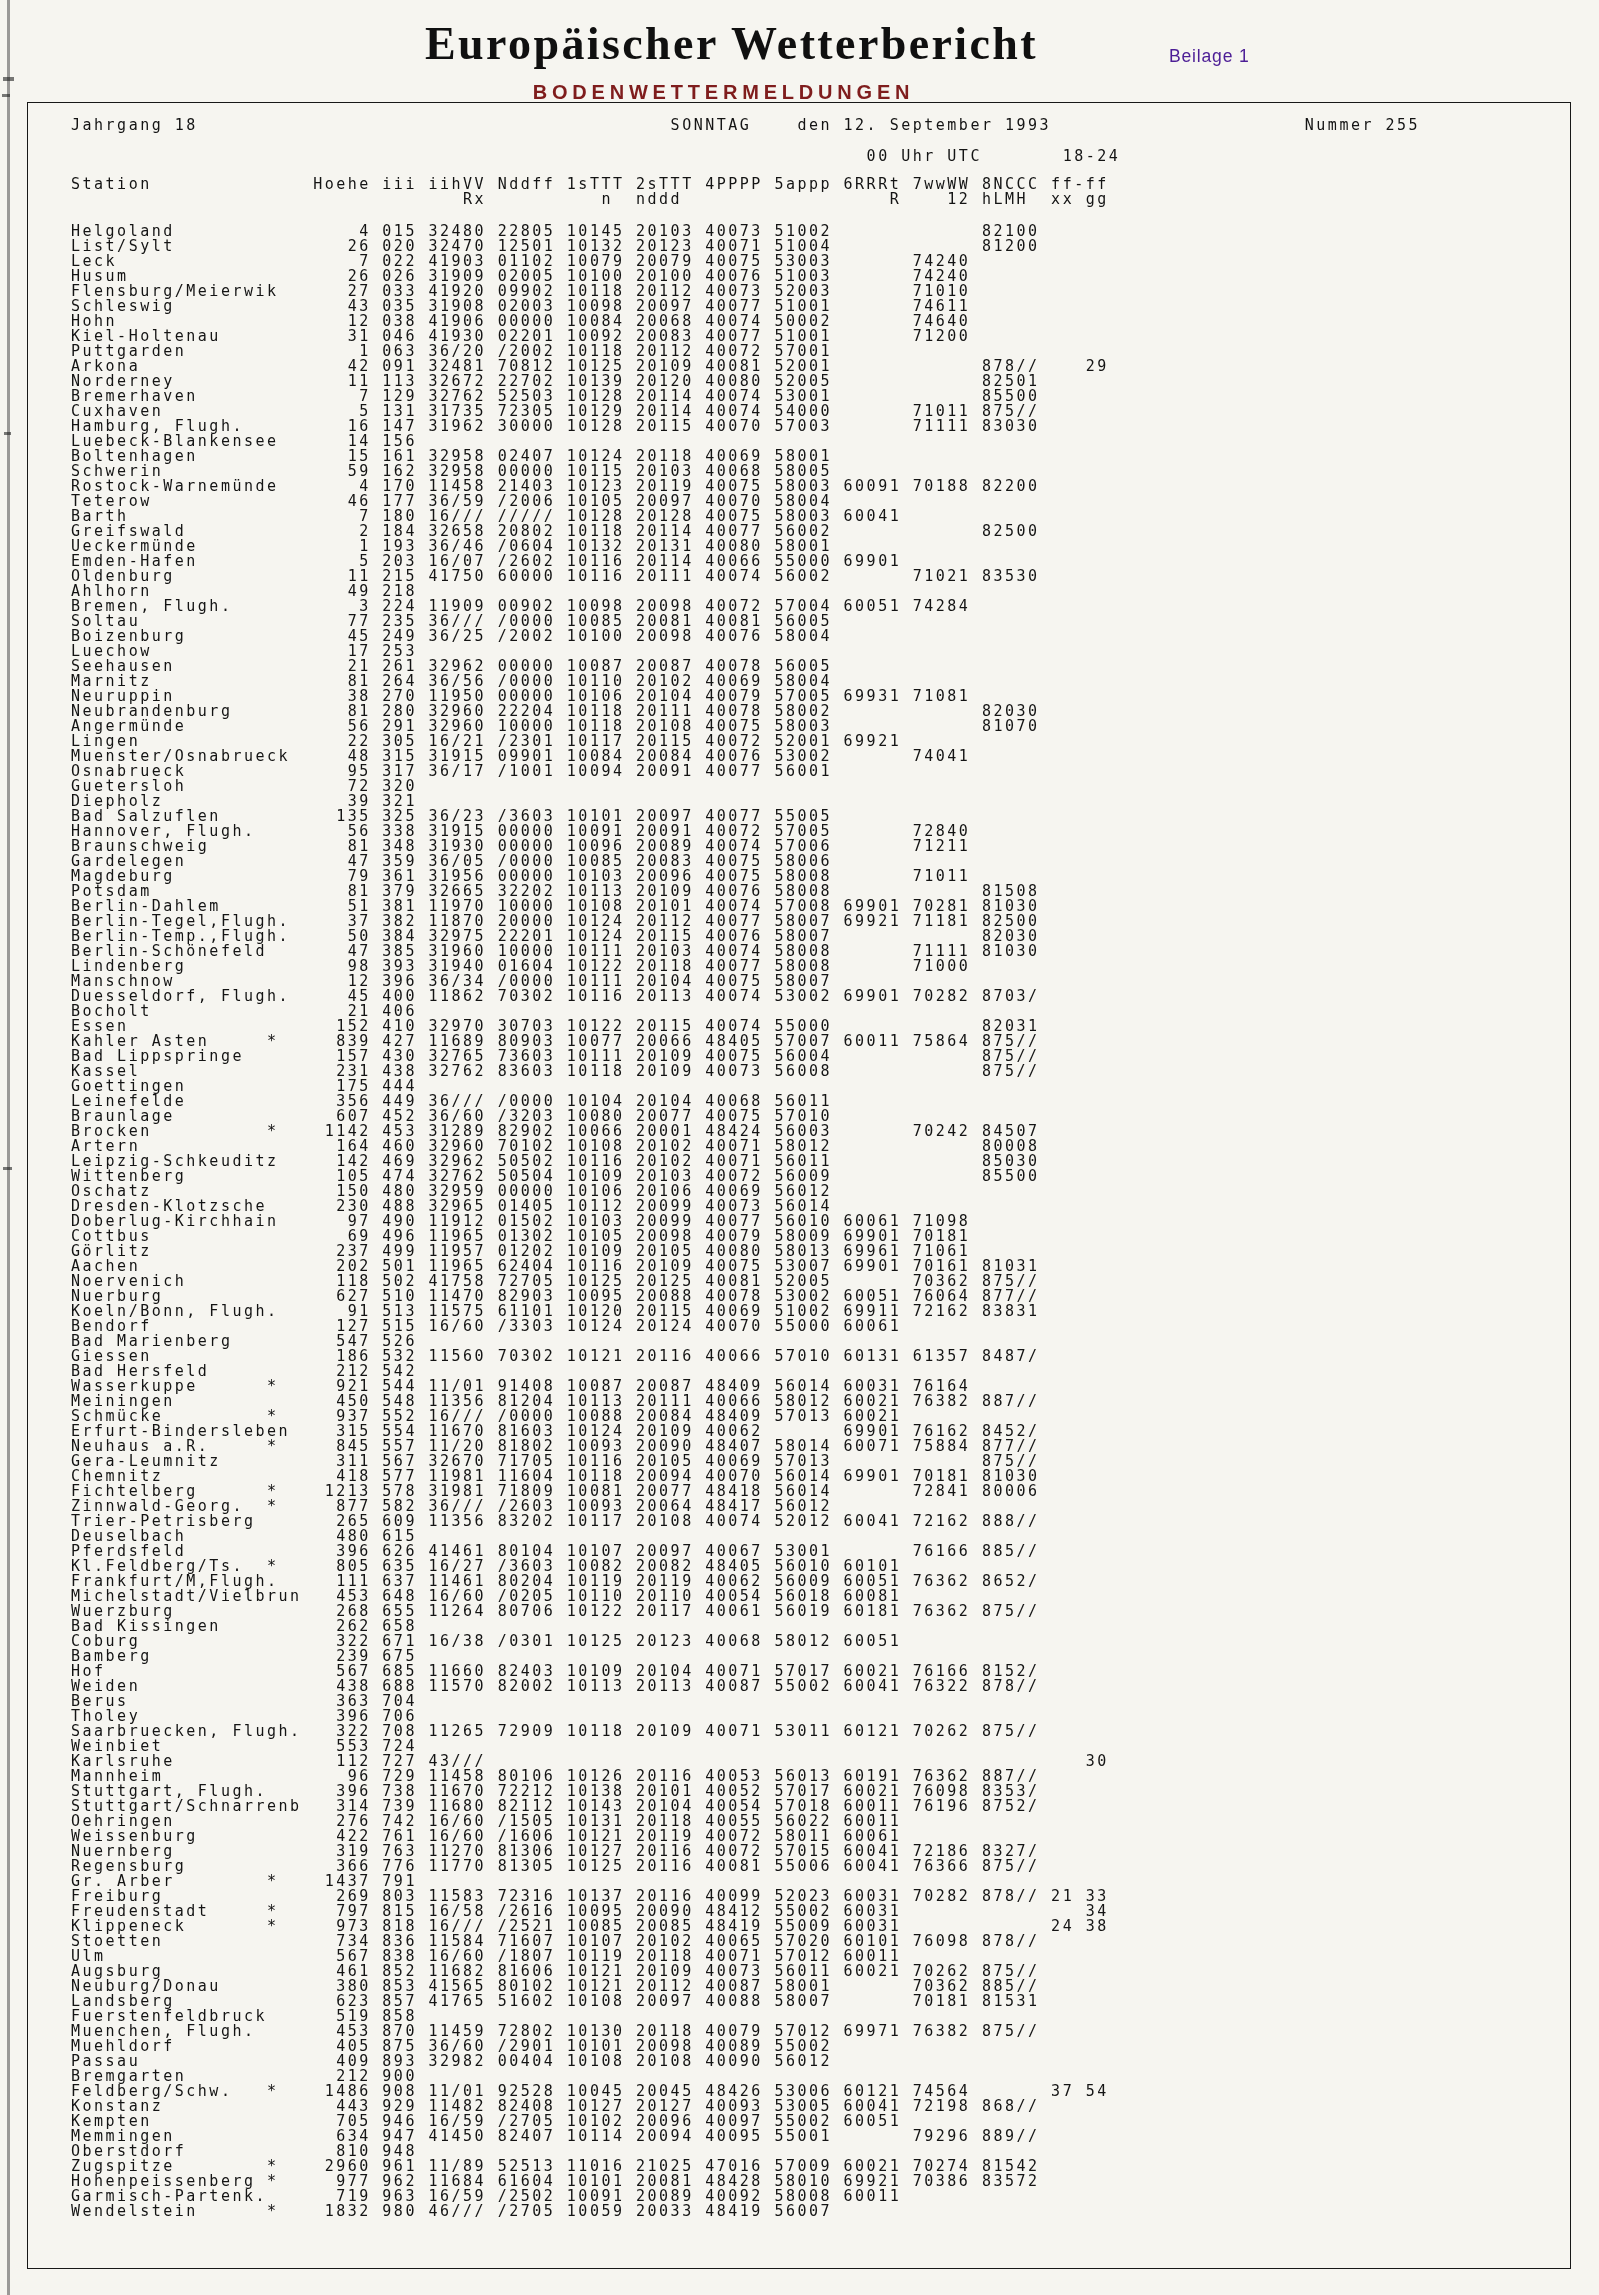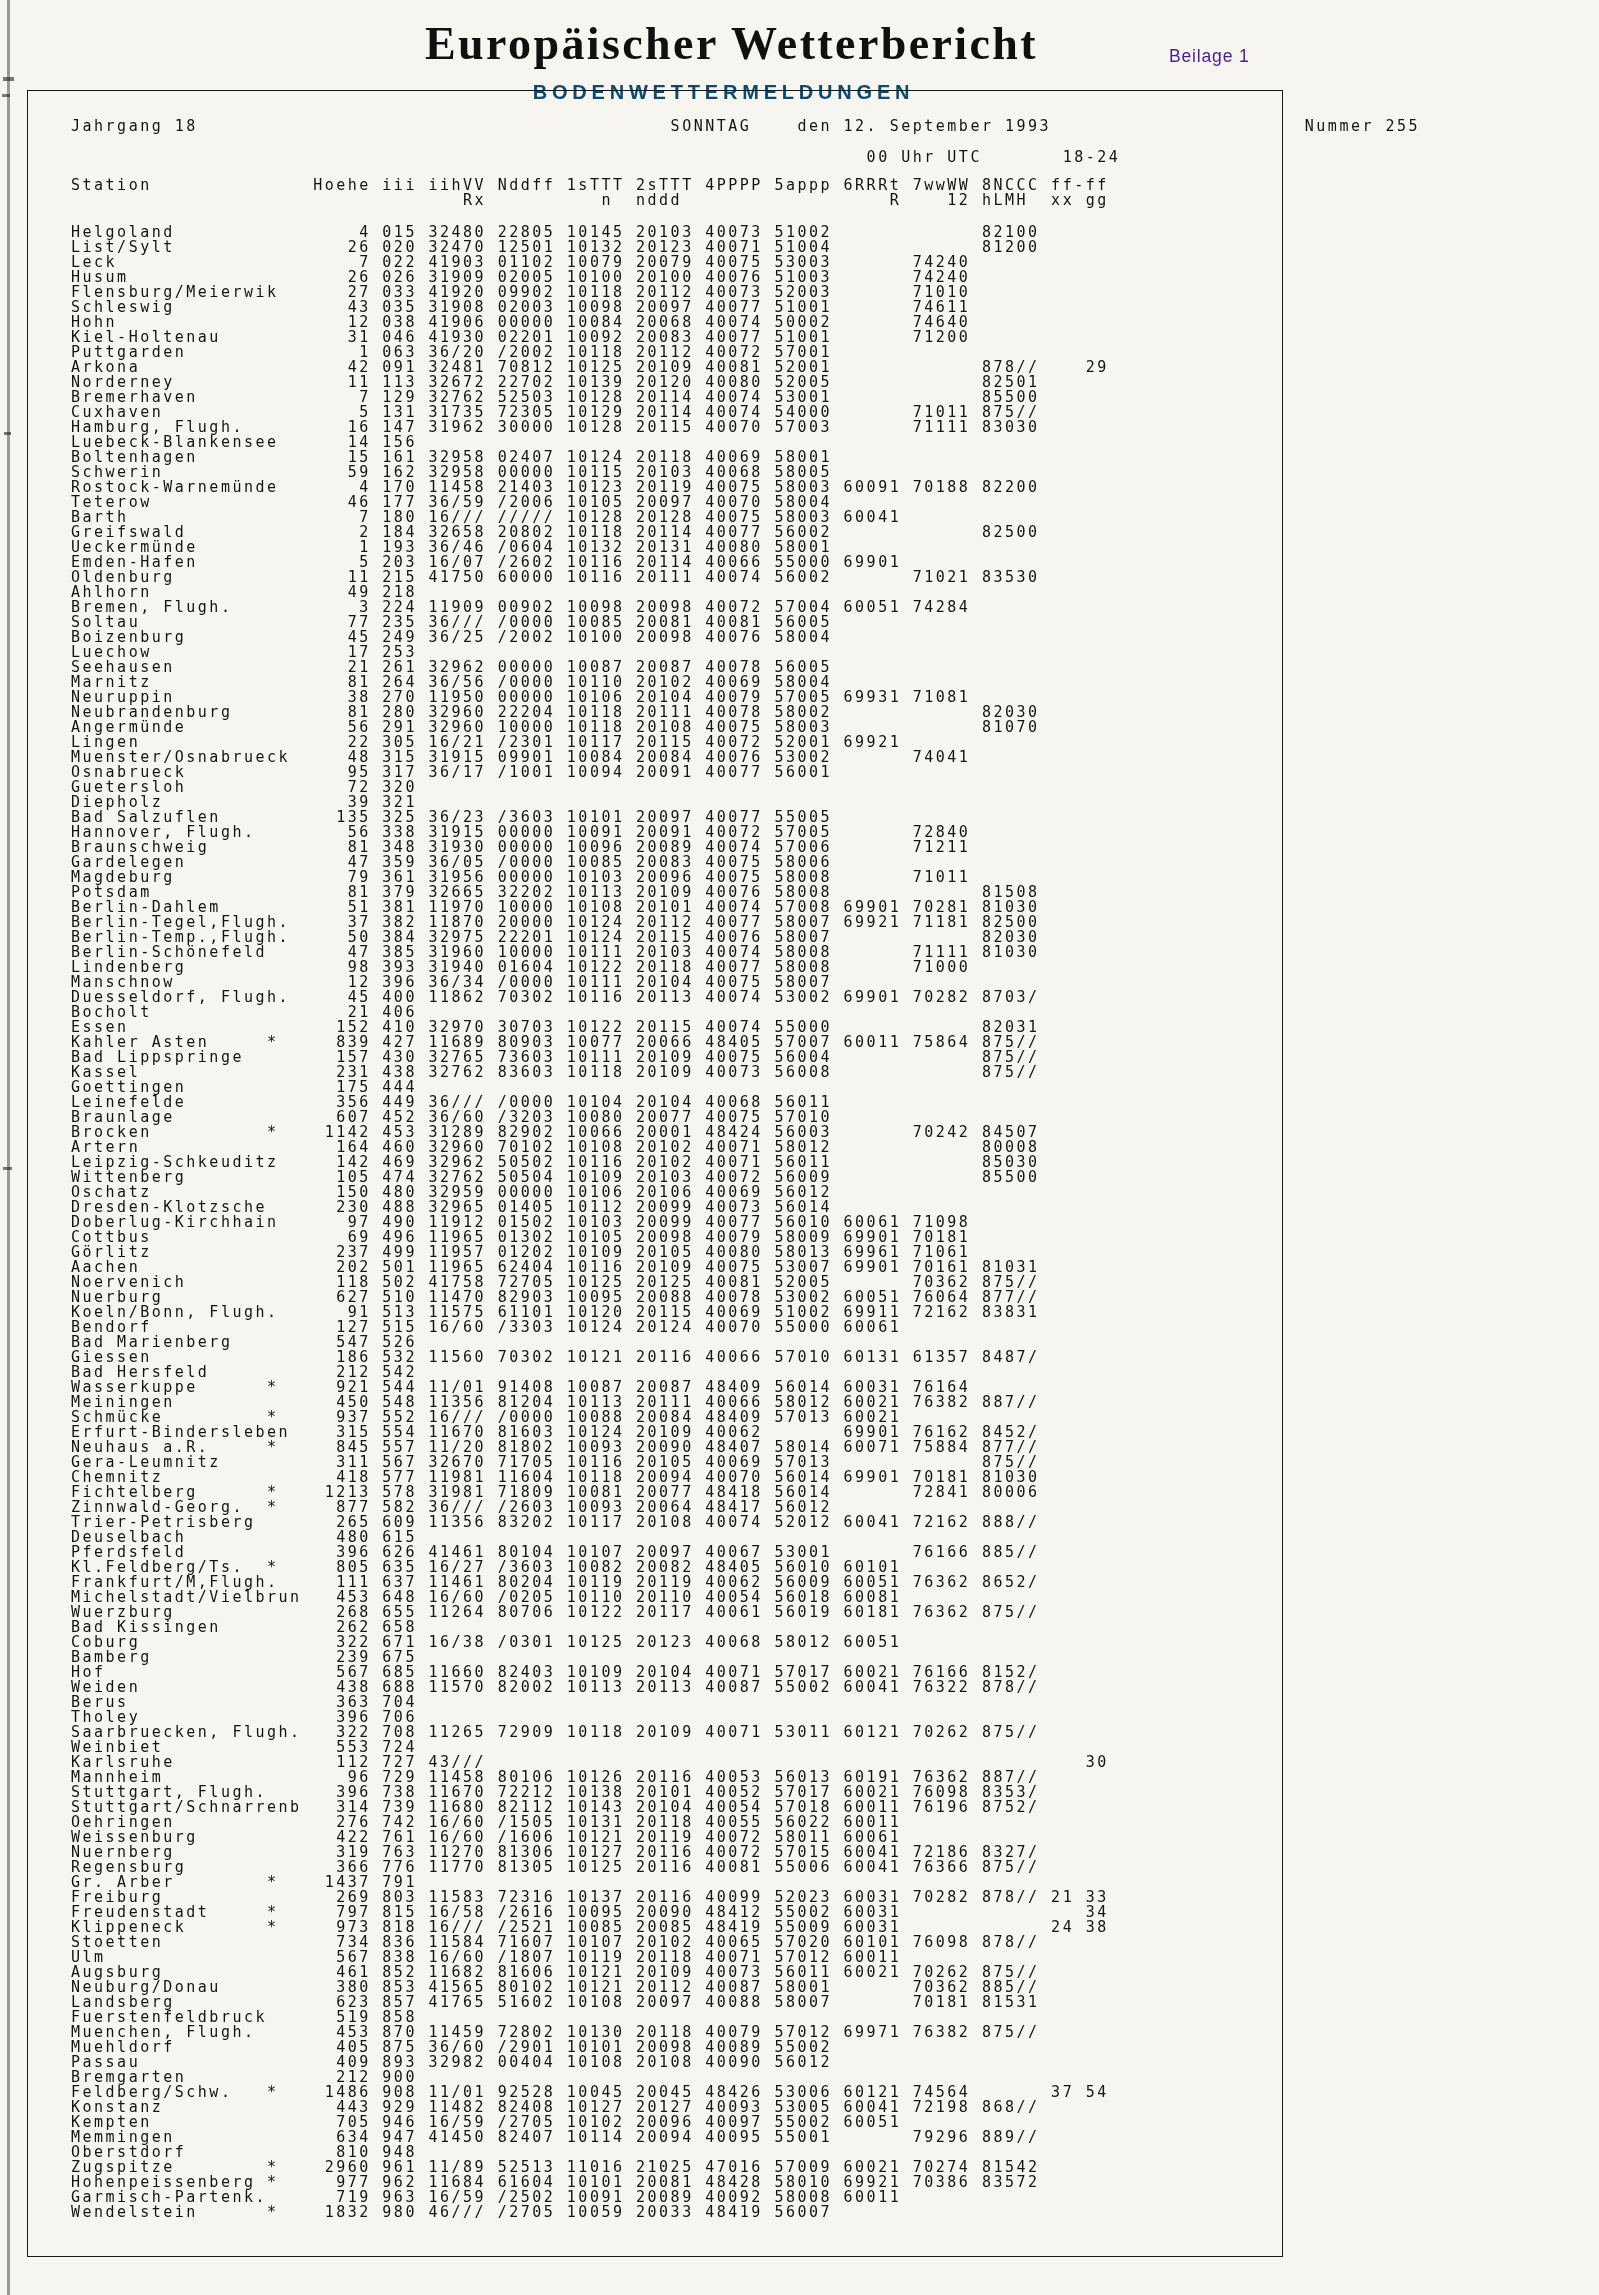--- a/index.html
+++ b/index.html
@@ -22,29 +22,29 @@
     font-size:46px; font-weight:700; letter-spacing:2.4px; color:#101010;
   }
   .beilage {
     position:absolute; left:1169px; top:34px;
     font-family:"Liberation Sans","DejaVu Sans",sans-serif;
     font-size:17.6px; letter-spacing:0.8px; color:#4c1d95;
   }
   .subtitle {
     text-align:center; padding-right:152px; margin-top:11.2px;
     font-family:"Liberation Sans","DejaVu Sans",sans-serif;
-    font-weight:700; font-size:20px; letter-spacing:4.8px; color:#0c4a6e;
+    font-weight:700; font-size:20px; letter-spacing:4.8px; color:#7f1d1d;
   }
 
   .frame {
-    position:absolute; left:27px; top:90px;
-    width:1256px; height:2167px;
+    position:absolute; left:27px; top:102px;
+    width:1544px; height:2167px;
     box-sizing:border-box;
     border:1.6px solid #181818;
-    padding:28px 0 0 43px;
+    padding:15px 0 0 43px;
   }
 
   .mono {
     font-family:"DejaVu Sans Mono","Liberation Mono",monospace;
     font-size:15px; line-height:15px; letter-spacing:2.5px;
     white-space:pre; margin:0; color:#141414;
   }
   .meta   { margin-bottom:16px; }
   .time   { margin-bottom:13px; }
   .rows   { margin-top:17px; }

